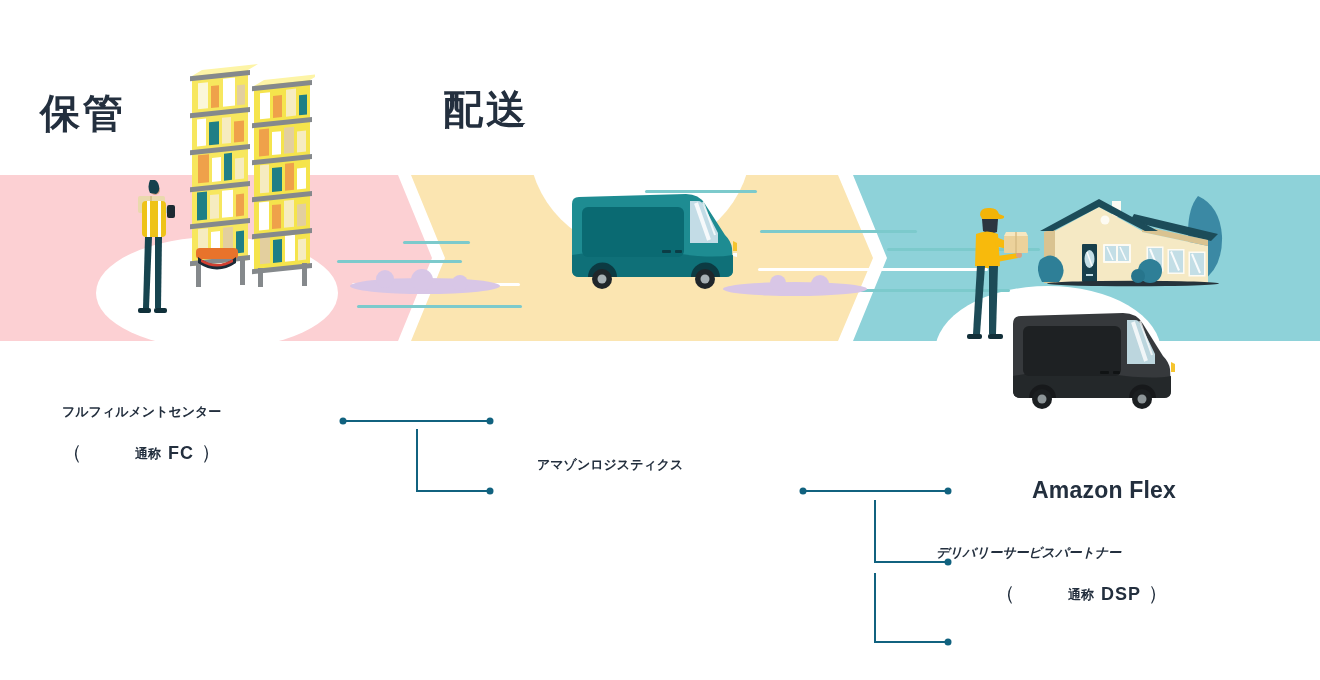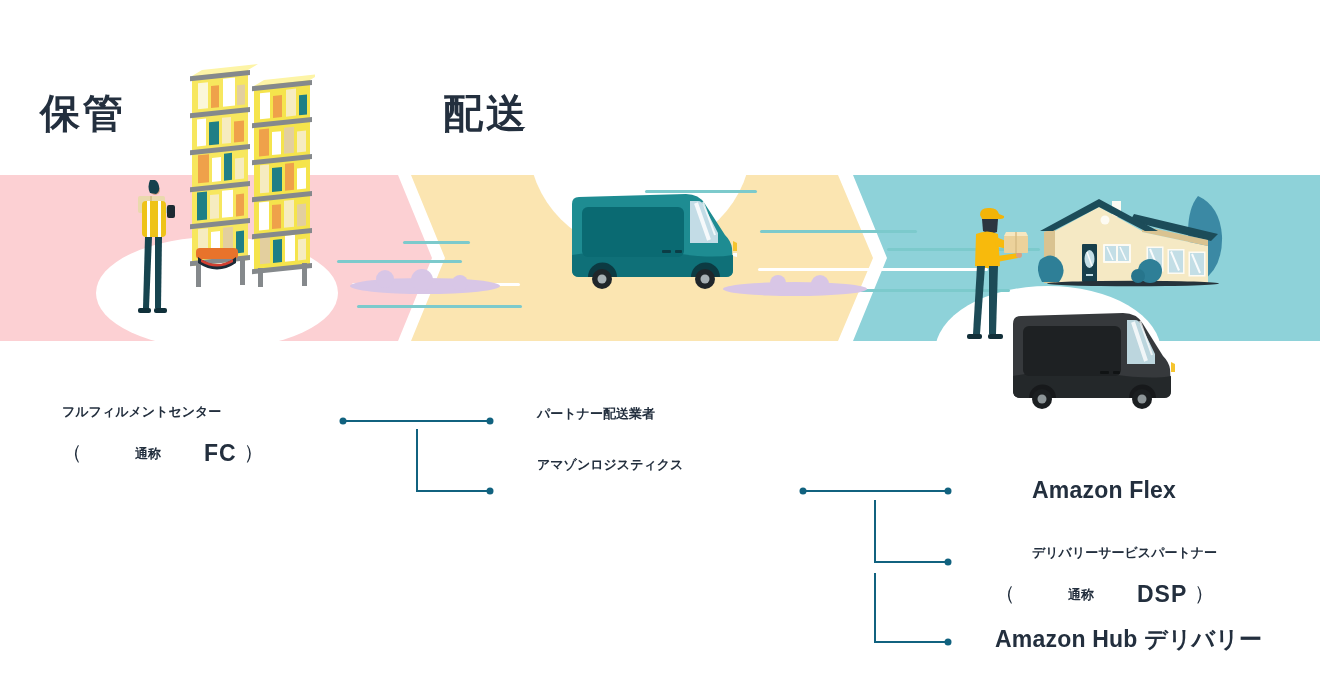--- a/index.html
+++ b/index.html
@@ -6,33 +6,33 @@
   .canvas{
     position:relative;width:1320px;height:680px;overflow:hidden;background:#ffffff;
     font-family:"Liberation Sans","DejaVu Sans",sans-serif;color:#232f3e;
   }
   .layer{position:absolute;left:0;top:0;width:1320px;height:680px;pointer-events:none;}
   .abs{position:absolute;}
   .stage-heading{
     position:absolute;font-size:40px;font-weight:800;letter-spacing:3px;color:#232f3e;line-height:1;
   }
   #heading-storage{left:40px;top:93px;}
-  #heading-delivery{left:443px;top:93px;}
+  #heading-delivery{left:443px;top:93px;font-family:Liberation Mono, monospace;}
   .node-label{position:absolute;font-size:13px;font-weight:700;color:#232f3e;line-height:1.2;white-space:nowrap;}
   .node-label.latin{font-size:23px;font-weight:800;letter-spacing:.2px;}
   .alias{position:absolute;display:flex;align-items:center;gap:7px;color:#232f3e;white-space:nowrap;}
   .alias .paren{font-size:20px;font-weight:400;transform:translateY(-1px);}
   .alias .alias-prefix{font-size:13px;font-weight:600;margin-left:46px;}
-  .alias .alias-name{font-size:23px;font-weight:800;letter-spacing:1px;margin-left:36px;}
+  .alias .alias-name{font-size:18px;font-weight:800;letter-spacing:1px;}
   #label-fc{left:62px;top:404px;}
   #alias-fc{left:62px;top:440px;}
   #label-partner{left:537px;top:406px;}
   #label-logistics{left:537px;top:457px;}
   #label-flex{left:1032px;top:477px;}
-  #label-dsp{left:1032px;top:545px;}
+  #label-dsp{left:936px;top:545px;font-style:italic;}
   #alias-dsp{left:995px;top:581px;}
   #label-hub{left:995px;top:626px;}
 </style>
 </head>
 <body>
 
 <div class="canvas">
 
   <svg class="layer" width="1320" height="680" viewBox="0 0 1320 680">
     <polygon points="0,175 398,175 432,258 398,341 0,341" fill="#fcd0d3"></polygon>
@@ -272,26 +272,24 @@
   </svg>
 
   <div class="node-label" id="label-fc">フルフィルメントセンター</div>
   <div class="alias" id="alias-fc">
     <span class="paren">（</span>
     <span class="alias-prefix">通称</span>
     <span class="alias-name">FC</span>
     <span class="paren">）</span>
   </div>
 
-  <div class="node-label" id="label-partner">パートナー配送業者</div>
   <div class="node-label" id="label-logistics">アマゾンロジスティクス</div>
 
   <div class="node-label latin" id="label-flex">Amazon Flex</div>
   <div class="node-label" id="label-dsp">デリバリーサービスパートナー</div>
   <div class="alias" id="alias-dsp">
     <span class="paren">（</span>
     <span class="alias-prefix">通称</span>
     <span class="alias-name">DSP</span>
     <span class="paren">）</span>
   </div>
-  <div class="node-label latin" id="label-hub">Amazon Hub デリバリー</div>
 
 </div>
 
 </body></html>

